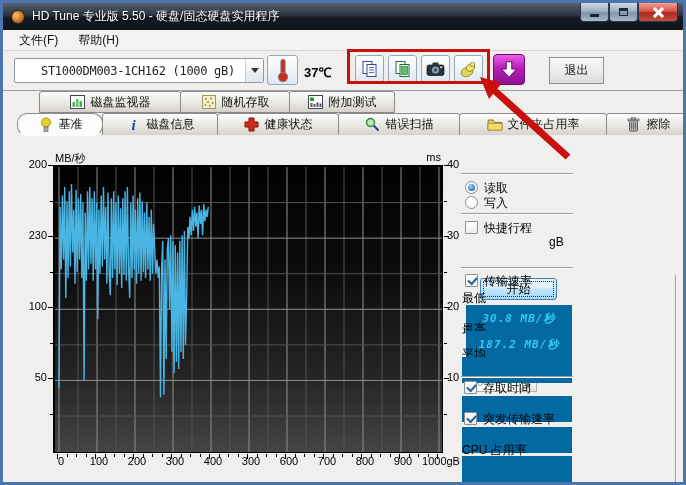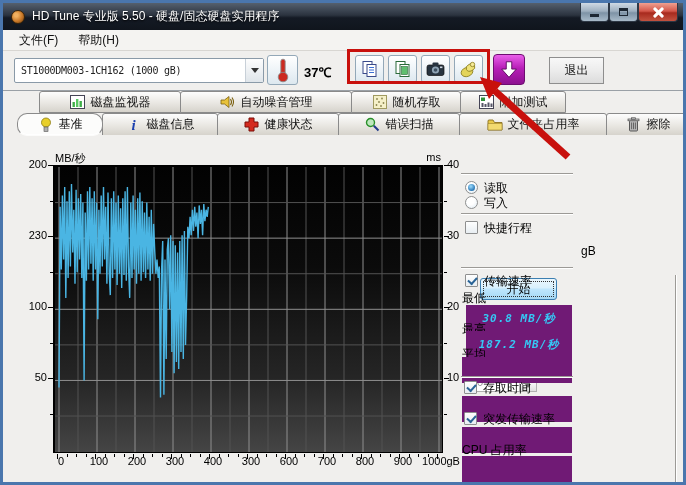--- a/index.html
+++ b/index.html
@@ -26,21 +26,21 @@
   .glyph-x::before, .glyph-x::after { content:""; position:absolute; left:4px; top:-1px; width:3px; height:13px; background:#fff; border-radius:1px; }
   .glyph-x::before { transform:rotate(45deg); } .glyph-x::after { transform:rotate(-45deg); }
   
   .menubar { position:absolute; left:0; top:27px; right:0; height:21px; background:#f4f3f1;
     border-bottom:1px solid #d8d6d2; display:flex; align-items:center; padding-left:6px; }
   .menu-item { font-size:12px; color:#111; padding:2px 10px; }
   
   .toolbar { position:absolute; left:0; top:48px; right:0; height:39px; background:#f0efed; }
   .combo { position:absolute; left:11px; top:7px; width:250px; height:25px; background:#fff;
     border:1px solid #8a9aa8; border-radius:2px; display:flex; align-items:center; }
-  .combo-text { flex:1; font-family:"DejaVu Sans Mono", monospace; font-size:10px; color:#222; padding-left:6px; letter-spacing:-0.3px; }
+  .combo-text { flex:1; font-family:"DejaVu Sans Mono", monospace; font-size:12px; color:#222; padding-left:6px; letter-spacing:-0.3px;margin-left:20px; }
   .combo-arrow { width:18px; height:100%; display:flex; align-items:center; justify-content:center; border-left:1px solid #c8d0d8;
     background:linear-gradient(180deg,#fdfdfd,#dfe5ea); }
   .combo-arrow::after { content:""; border:4px solid transparent; border-top:5px solid #333; margin-top:4px; }
   .tool-btn { position:absolute; top:4px; width:29px; height:28px; border:1px solid #93a8b8; border-radius:3px;
     background:linear-gradient(180deg,#ffffff 0%,#eef4f8 50%,#dde8ef 100%);
     display:flex; align-items:center; justify-content:center; }
   .temp-label { position:absolute; left:301px; top:12px; font-size:13px; font-weight:bold; color:#000; }
   .purple-btn { position:absolute; left:490px; top:3px; width:32px; height:31px; border:1px solid #6d0d70; border-radius:4px;
     background:linear-gradient(180deg,#e95fe9 0%,#b81fb8 45%,#8d1190 100%);
     display:flex; align-items:center; justify-content:center; }
@@ -85,21 +85,21 @@
     background:linear-gradient(180deg,#fefefe,#e8eef2); }
   .chk.on::after { content:""; position:absolute; left:2px; top:2px; width:7px; height:4px;
     border-left:2px solid #2a6496; border-bottom:2px solid #2a6496; transform:rotate(-48deg); }
   .spinner { position:absolute; left:462px; top:236px; width:72px; height:21px; border:1px solid #b0b0b0; background:#fff; display:flex; }
   .spinner input { flex:1; border:none; outline:none; font-size:12px; color:#9a9a9a; padding-left:4px; width:46px;
     font-family:"Liberation Sans", sans-serif; background:transparent; }
   .spin-btns { width:17px; display:flex; flex-direction:column; border-left:1px solid #c0c0c0; }
   .spin-b { flex:1; background:linear-gradient(180deg,#fafafa,#dfdfdf); display:flex; align-items:center; justify-content:center; }
   .spin-b.up::after { content:""; border:3px solid transparent; border-bottom:4px solid #666; margin-top:-3px; }
   .spin-b.dn::after { content:""; border:3px solid transparent; border-top:4px solid #666; margin-bottom:-3px; }
-  .lcd { position:absolute; height:26px; background:#701a75; color:#35c8f5;
+  .lcd { position:absolute; height:26px; background:#0369a1; color:#35c8f5;
     font-family:"DejaVu Sans Mono", monospace; font-size:11px; font-weight:bold; font-style:italic;
     letter-spacing:1px; display:flex; align-items:center; justify-content:center; }
   
   .red-box { position:absolute; left:344px; top:46px; width:143px; height:35px;
     border:3px solid #c8100c; z-index:50; pointer-events:none; }
   #red-arrow { position:absolute; left:465px; top:72px; z-index:60; pointer-events:none; }
 </style>
 </head>
 <body>
 
@@ -186,30 +186,20 @@
     <div class="tab" style="flex:0 0 142px;">
       <span class="ticon">
         <svg width="15" height="14" viewBox="0 0 15 14">
             <rect x="0.5" y="0.5" width="14" height="13" fill="#fff" stroke="#445" stroke-width="1"></rect>
             <rect x="2.5" y="7" width="2.4" height="5" fill="#3fae4a"></rect>
             <rect x="6" y="4" width="2.4" height="8" fill="#58c863"></rect>
             <rect x="9.5" y="6" width="2.4" height="6" fill="#3fae4a"></rect>
           </svg>
       </span>
       <span>磁盘监视器</span>
-    </div>
-    <div class="tab" style="flex:0 0 172px;">
-      <span class="ticon">
-        <svg width="15" height="14" viewBox="0 0 15 14">
-            <polygon points="1,5 4.5,5 9,1.5 9,12.5 4.5,9 1,9" fill="#e8c23a" stroke="#7a6010" stroke-width="0.8"></polygon>
-            <path d="M10.5 4 Q12.5 7 10.5 10" fill="none" stroke="#7a6010" stroke-width="1.1"></path>
-            <path d="M12 2.5 Q15 7 12 11.5" fill="none" stroke="#7a6010" stroke-width="1.1"></path>
-          </svg>
-      </span>
-      <span>自动噪音管理</span>
     </div>
     <div class="tab" style="flex:0 0 110px;">
       <span class="ticon">
         <svg width="14" height="14" viewBox="0 0 14 14">
             <rect x="0.5" y="0.5" width="13" height="13" fill="#f5f0c8" stroke="#a09a60" stroke-width="1"></rect>
             <circle cx="4" cy="4" r="0.9" fill="#8a8450"></circle>
             <circle cx="9" cy="3.5" r="0.9" fill="#8a8450"></circle>
             <circle cx="6" cy="7" r="0.9" fill="#8a8450"></circle>
             <circle cx="10.5" cy="8" r="0.9" fill="#8a8450"></circle>
             <circle cx="3.5" cy="10" r="0.9" fill="#8a8450"></circle>
@@ -422,21 +412,21 @@
 
     <div class="chk" style="left:462px; top:86px;"></div>
     <div class="panel-label" style="left:481px; top:85px;">快捷行程</div>
     <div class="spinner">
       <input readonly="" value="40" style="">
       <div class="spin-btns">
         <div class="spin-b up"></div>
         <div class="spin-b dn"></div>
       </div>
     </div>
-    <div class="panel-label" style="left:546px; top:109px;margin-left:32px;">gB</div>
+    <div class="panel-label" style="left:546px; top:100px;">gB</div>
 
     <div class="sep" style="left:458px; top:132px;"></div>
 
     <div class="chk on" style="left:462px; top:139px;"></div>
     <div class="panel-label" style="left:481px; top:138px;">传输速率</div>
 
     <div class="panel-label" style="left:459px; top:155px;">最低</div>
     <div class="lcd" style="left:463px; top:170px; width:106px;">30.8 MB/秒</div>
     <div class="panel-label" style="left:459px; top:186px;">最高</div>
     <div class="lcd" style="left:463px; top:196px; width:106px;">187.2 MB/秒</div>

